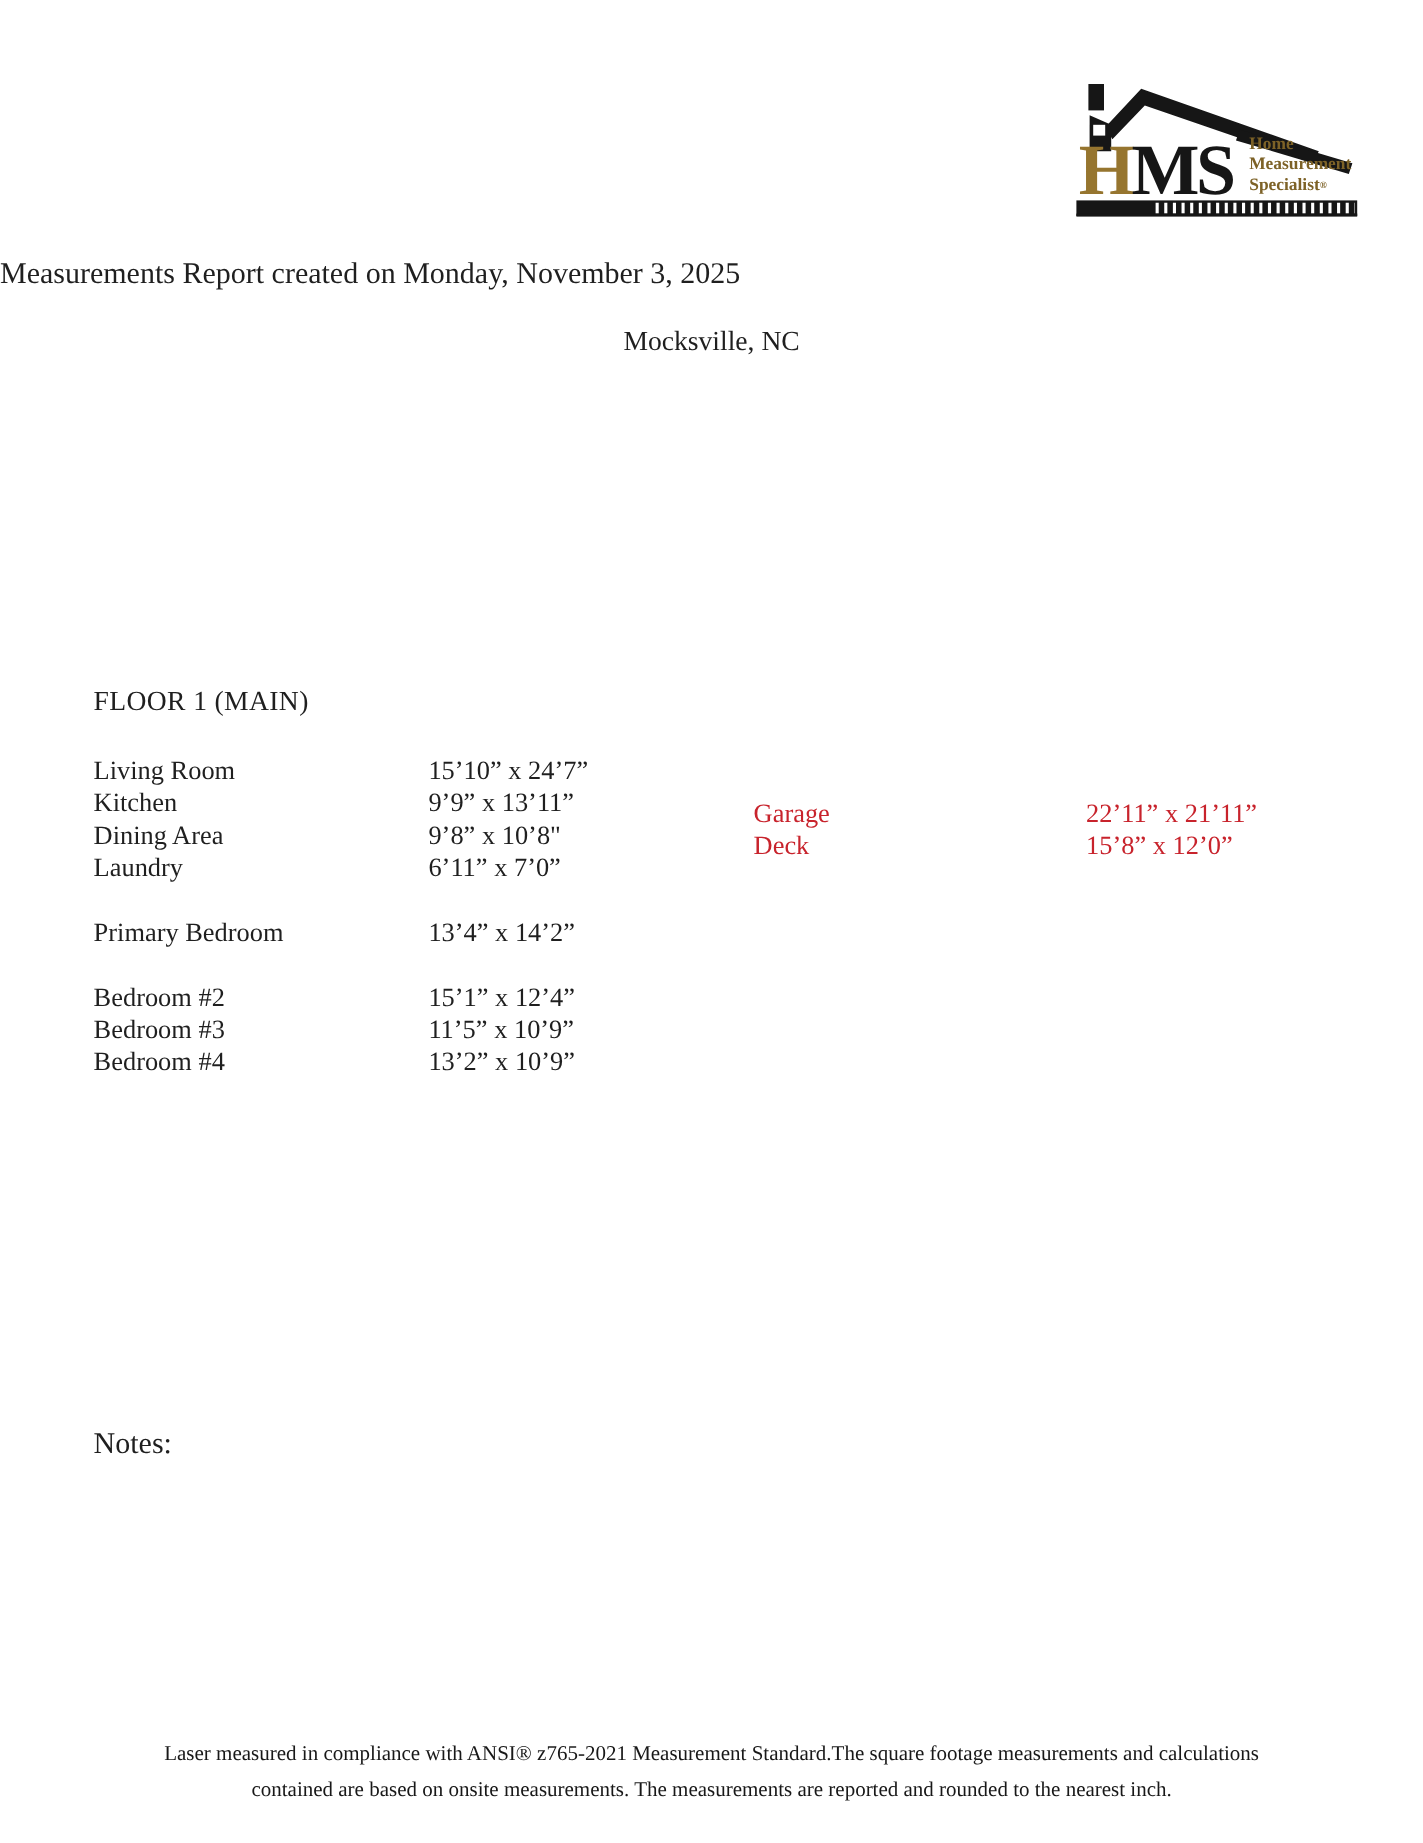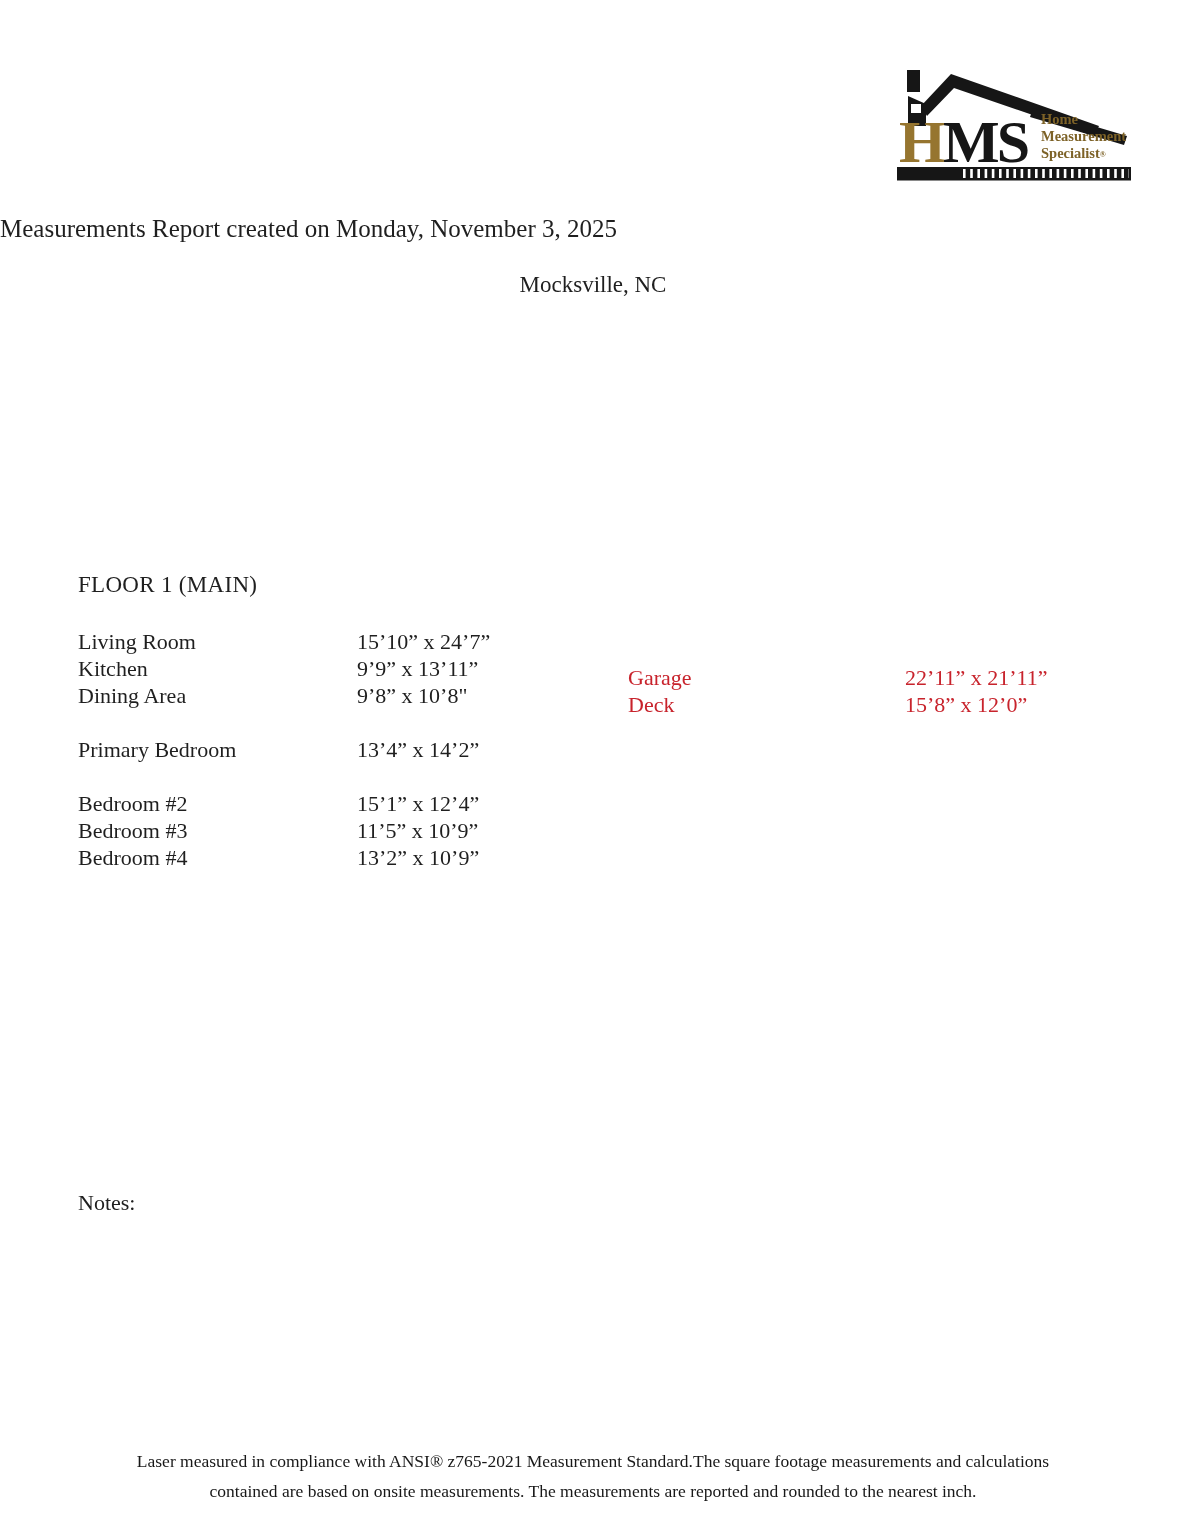--- a/index.html
+++ b/index.html
@@ -24,21 +24,21 @@
   .total-row{position:absolute;left:78px;top:466px;font-size:26px;font-weight:bold;letter-spacing:.2px;}
   .total-row .lab{display:inline-block;width:557px;}
   
   .floor-heading{position:absolute;left:78px;top:572px;font-size:23px;letter-spacing:.3px;}
   .rooms-left{position:absolute;left:78px;top:628px;font-size:22px;line-height:27px;}
   .rooms-right{position:absolute;left:628px;top:628px;font-size:22px;line-height:27px;color:var(--red);margin-top:36px;}
   .room-row .room-name{display:inline-block;width:279px;}
   .rooms-right .room-row .room-name{width:277px;}
   .row-gap{height:27px;}
   
-  .notes{position:absolute;left:78px;top:1190px;font-size:22px;}
+  .notes{position:absolute;left:78px;top:1190px;font-size:25px;}
   .footer{position:absolute;left:0;right:0;top:1446px;text-align:center;font-size:17.5px;line-height:30px;color:#181818;}
   
   .svg-serif{font-family:"Liberation Serif", serif;}
   .svg-sans{font-family:"Liberation Sans", sans-serif;}
 </style>
 </head>
 <body>
 
 <div class="page" style="--red:#c8232c;">
 
@@ -87,20 +87,23 @@
   <div class="rooms-left">
     <div class="room-row">
       <span class="room-name">Living Room</span><span class="room-dims">15’10” x 24’7”</span>
     </div>
     <div class="room-row">
       <span class="room-name">Kitchen</span><span class="room-dims">9’9” x 13’11”</span>
     </div>
     <div class="room-row">
       <span class="room-name">Dining Area</span><span class="room-dims">9’8” x 10’8"</span>
     </div>
+    <div class="room-row">
+      <span class="room-name">Laundry</span><span class="room-dims">6’11” x 7’0”</span>
+    </div>
     <div class="row-gap"></div>
     <div class="room-row">
       <span class="room-name">Primary Bedroom</span><span class="room-dims">13’4” x 14’2”</span>
     </div>
     <div class="row-gap"></div>
     <div class="room-row">
       <span class="room-name">Bedroom #2</span><span class="room-dims">15’1” x 12’4”</span>
     </div>
     <div class="room-row">
       <span class="room-name">Bedroom #3</span><span class="room-dims">11’5” x 10’9”</span>

